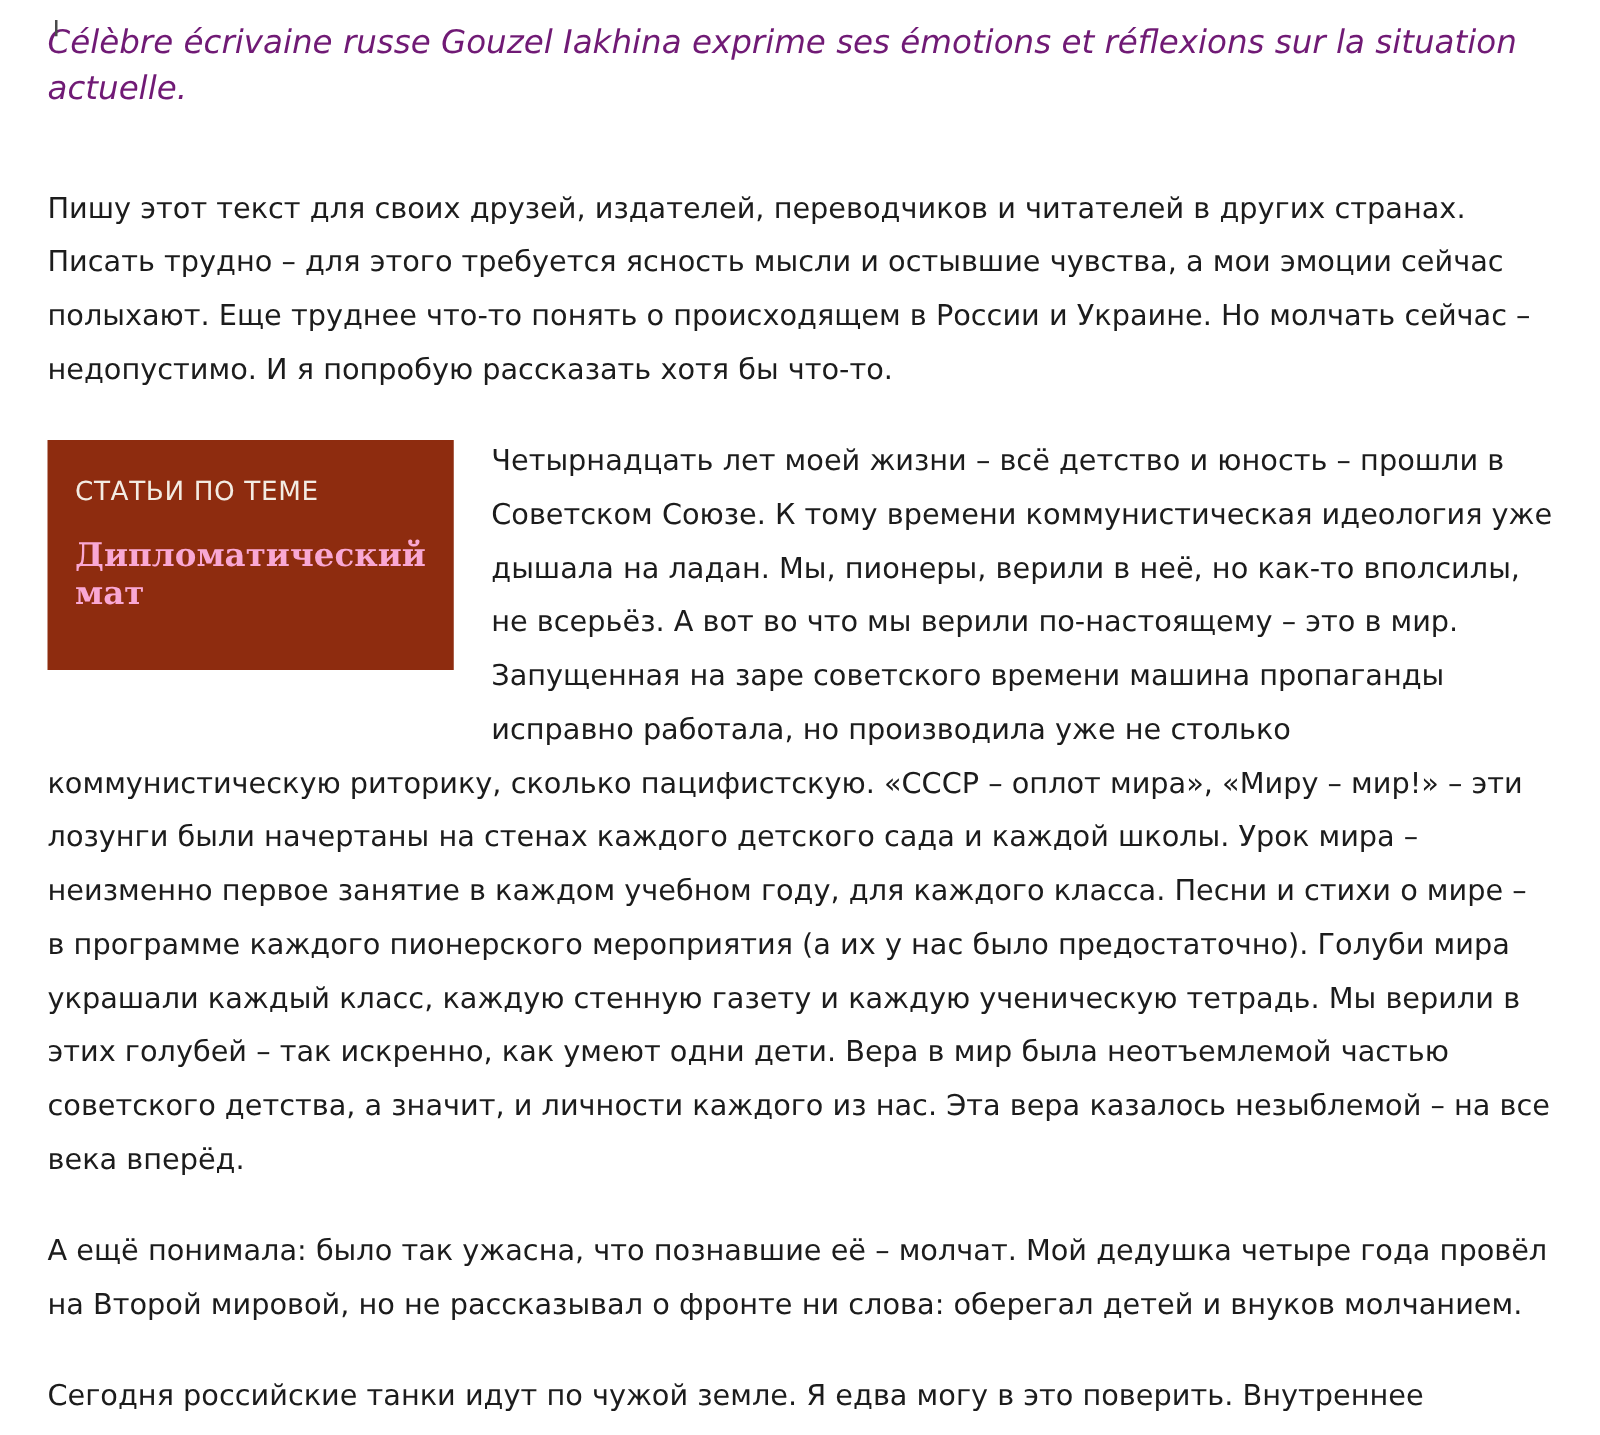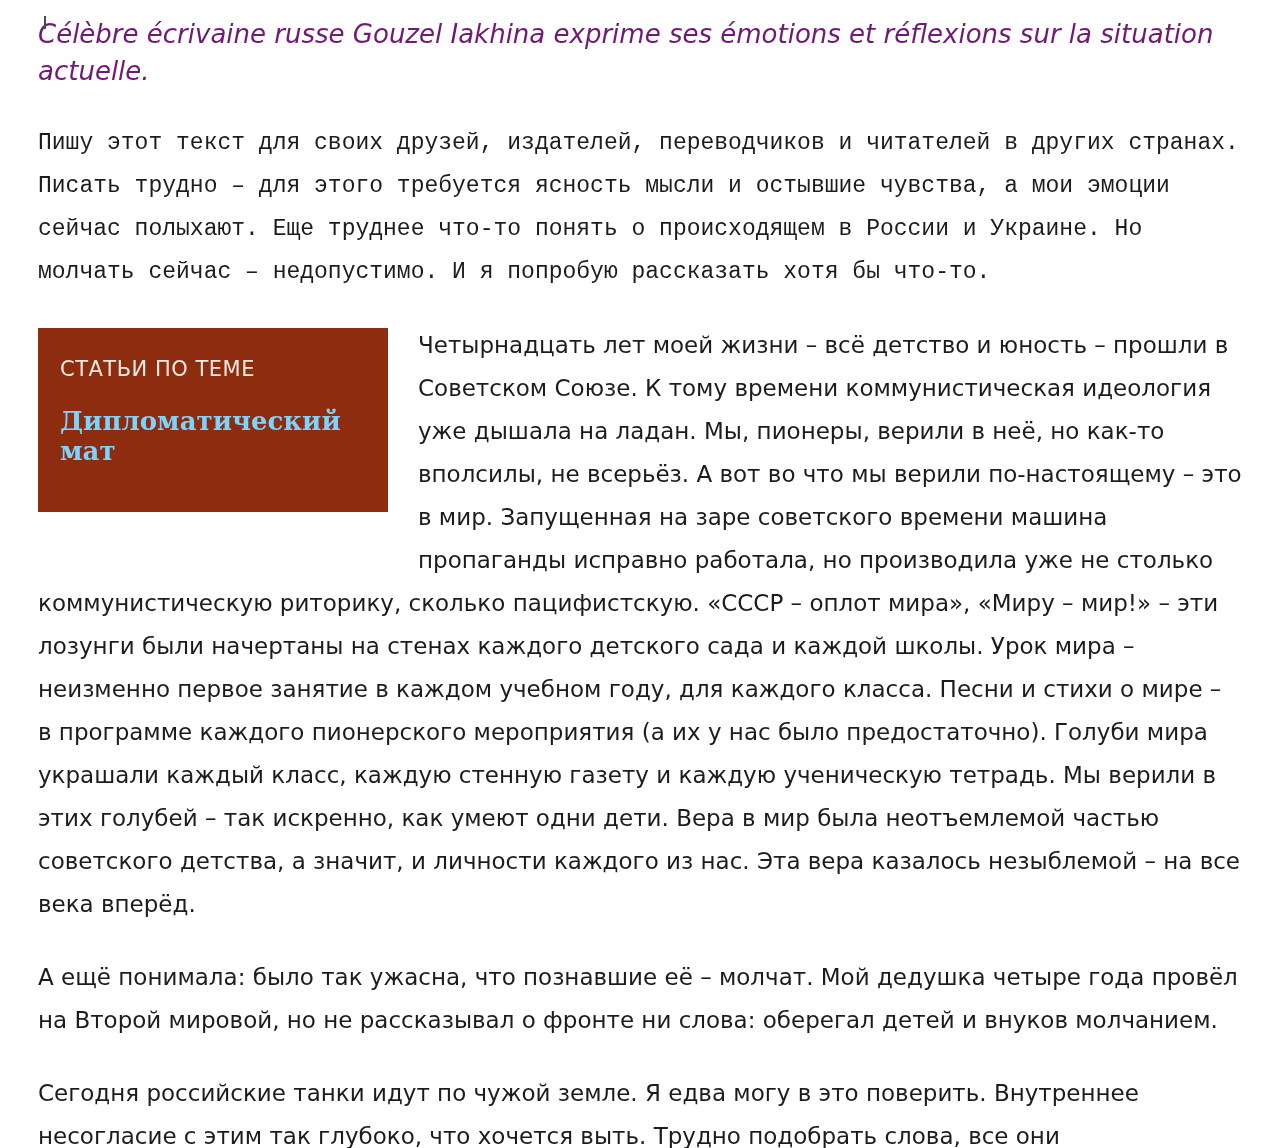--- a/index.html
+++ b/index.html
@@ -30,36 +30,35 @@
     line-height: 37px;
     color: #701a75;
     font-weight: 400;
   }
   .body-p {
     font-size: 23px;
     line-height: 43px;
     margin: 30px 0 0 0;
   }
   .p-first {
-    margin-top: 32px;
-    font-family: Liberation Mono, monospace;
+    margin-top: 56px;
   }
   .p-with-box {
     margin-top: 30px;
   }
   
   .p-with-box::after {
     content: "";
     display: table;
     clear: both;
   }
   .related-box {
     float: left;
     box-sizing: border-box;
-    width: 350px;
+    width: 325px;
     background: #8E2C0F;
     padding: 28px 20px 38px 22px;
     margin: 4px 30px 60px 0;
   }
   .related-label {
     color: #F3ECE3;
     font-size: 21px;
     line-height: 26px;
     letter-spacing: 0.5px;
     font-weight: 400;
@@ -83,21 +82,21 @@
 
   <div class="top-mark"></div>
 
   <p class="subtitle">Célèbre écrivaine russe Gouzel Iakhina exprime ses émotions et réflexions sur la situation actuelle.</p>
 
   <p class="body-p p-first">Пишу этот текст для своих друзей, издателей, переводчиков и читателей в других странах. Писать трудно – для этого требуется ясность мысли и остывшие чувства, а мои эмоции сейчас полыхают. Еще труднее что-то понять о происходящем в России и Украине. Но молчать сейчас – недопустимо. И я попробую рассказать хотя бы что-то.</p>
 
   <div class="body-p p-with-box">
     <aside class="related-box" style="background: rgb(142, 44, 15);">
       <div class="related-label" style="color: rgb(243, 236, 227);">СТАТЬИ ПО ТЕМЕ</div>
-      <a class="related-link" style="color: #7dd3fc;">Дипломатический мат</a>
+      <a class="related-link" style="color: #f9a8d4;">Дипломатический мат</a>
     </aside><span>Четырнадцать лет моей жизни – всё детство и юность – прошли в Советском Союзе. К тому времени коммунистическая идеология уже дышала на ладан. Мы, пионеры, верили в неё, но как-то вполсилы, не всерьёз. А вот во что мы верили по-настоящему – это в мир. Запущенная на заре советского времени машина пропаганды исправно работала, но производила уже не столько коммунистическую риторику, сколько пацифистскую. «СССР – оплот мира», «Миру – мир!» – эти лозунги были начертаны на стенах каждого детского сада и каждой школы. Урок мира – неизменно первое занятие в каждом учебном году, для каждого класса. Песни и стихи о мире – в программе каждого пионерского мероприятия (а их у нас было предостаточно). Голуби мира украшали каждый класс, каждую стенную газету и каждую ученическую тетрадь. Мы верили в этих голубей – так искренно, как умеют одни дети. Вера в мир была неотъемлемой частью советского детства, а значит, и личности каждого из нас. Эта вера казалось незыблемой – на все века вперёд.</span>
   </div>
 
   <p class="body-p">А ещё понимала: было так ужасна, что познавшие её – молчат. Мой дедушка четыре года провёл на Второй мировой, но не рассказывал о фронте ни слова: оберегал детей и внуков молчанием.</p>
 
   <p class="body-p">Сегодня российские танки идут по чужой земле. Я едва могу в это поверить. Внутреннее несогласие с этим так глубоко, что хочется выть. Трудно подобрать слова, все они</p>
 
 </div>
 
 </body></html>

